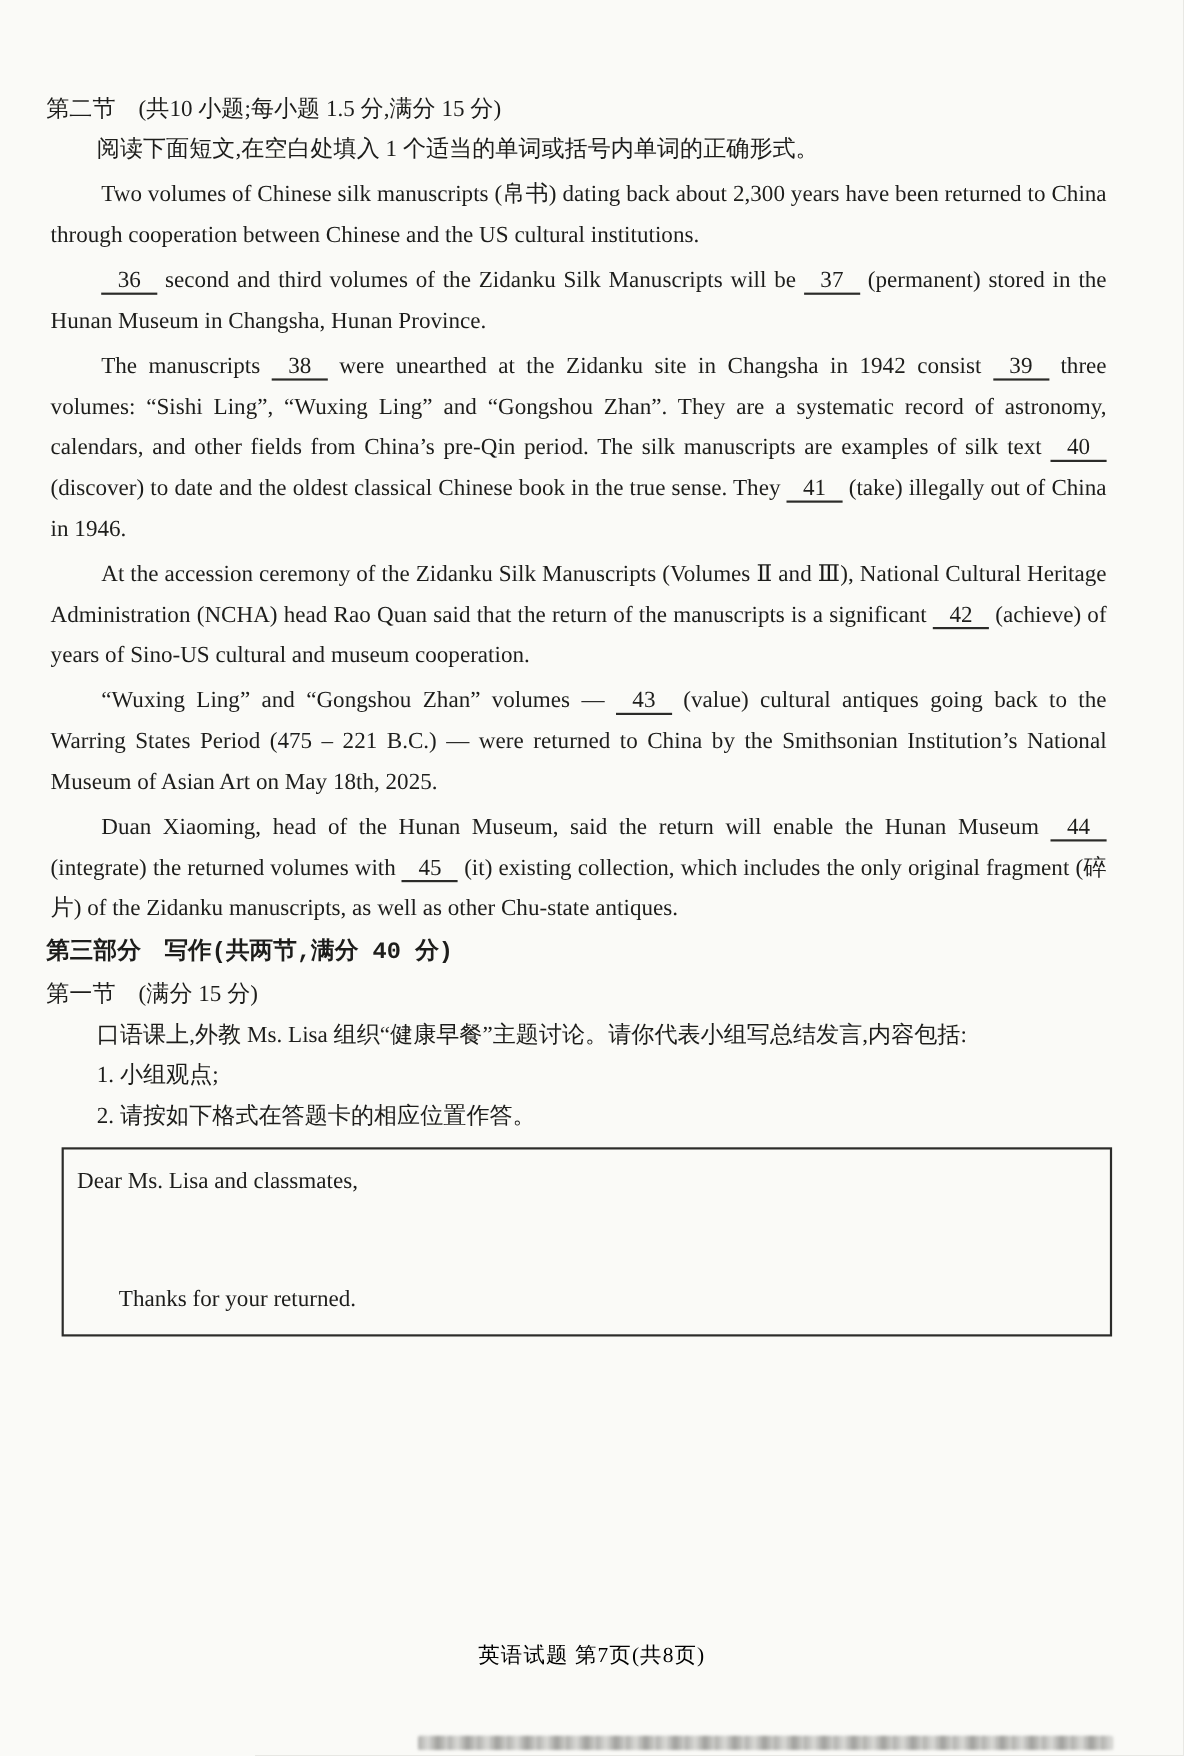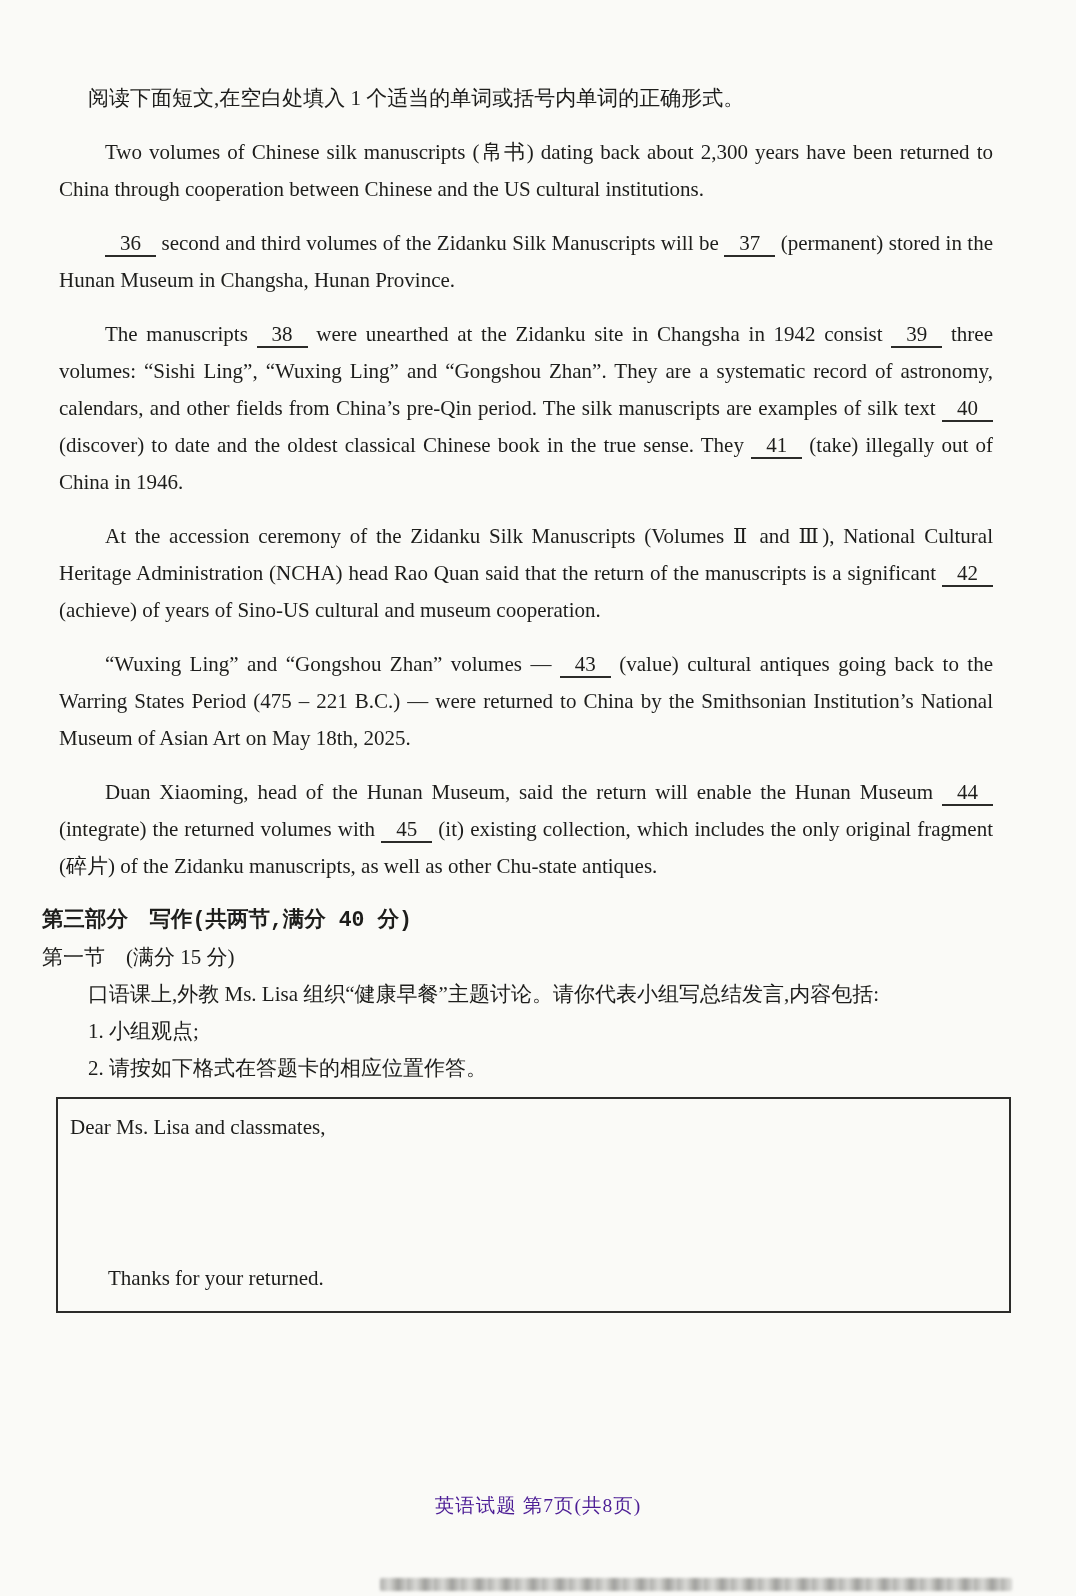--- a/index.html
+++ b/index.html
@@ -13,51 +13,51 @@
     padding: 80px 66px 0 42px;
     font-family: "Liberation Serif", "DejaVu Serif", serif;
     color: #1d1d1b;
     font-size: 21px;
     line-height: 37px;
     overflow: hidden;
   }
   .line { margin: 0; }
   .indent { text-indent: 46px; }
   .indent-sm { padding-left: 46px; }
-  .para { margin: 17px; text-align: justify; text-indent: 46px; }
+  .para { margin: 4px; text-align: justify; text-indent: 46px; }
   .blank {
     display: inline;
     padding: 0 15px;
     border-bottom: 2px solid #2b2b29;
     text-align: left;
     white-space: nowrap;
   }
   .hei {
     font-family: Liberation Mono, monospace;
     font-weight: bold;
     font-size: 21.5px;
   }
   .answer-box {
     position: relative;
     margin: 10px 0 0 14px;
     width: 955px;
-    height: 216px;
+    height: 172px;
     border: 2px solid #2c2c2a;
     box-sizing: border-box;
   }
   .salutation { position: absolute; top: 10px; left: 12px; }
   .closing { position: absolute; bottom: 14px; left: 50px; }
   .footer {
     position: absolute;
     left: 0; right: 0;
     bottom: 72px;
     text-align: center;
     font-size: 19.5px;
     letter-spacing: 1px;
-    color: #4c1d95;
+    color: #000000;
   }
   .scan-artifact {
     position: absolute;
     bottom: 5px;
     left: 380px;
     right: 64px;
     height: 13px;
     border-radius: 2px;
     background: repeating-linear-gradient(
       90deg,
@@ -67,20 +67,21 @@
       rgba(70,70,66,0.22) 27px
     );
     filter: blur(1.6px);
   }
 </style>
 </head>
 <body>
 
 <div class="page">
 
+  <div class="line">第二节　(共10 小题;每小题 1.5 分,满分 15 分)</div>
   <div class="line indent">阅读下面短文,在空白处填入 1 个适当的单词或括号内单词的正确形式。</div>
 
   <div>
       <p class="para">Two volumes of Chinese silk manuscripts (帛书) dating back about 2,300 years have been returned to China through cooperation between Chinese and the US cultural institutions.</p>
       <p class="para"><span class="blank">36</span> second and third volumes of the Zidanku Silk Manuscripts will be <span class="blank">37</span> (permanent) stored in the Hunan Museum in Changsha, Hunan Province.</p>
       <p class="para">The manuscripts <span class="blank">38</span> were unearthed at the Zidanku site in Changsha in 1942 consist <span class="blank">39</span> three volumes: “Sishi Ling”, “Wuxing Ling” and “Gongshou Zhan”. They are a systematic record of astronomy, calendars, and other fields from China’s pre-Qin period. The silk manuscripts are examples of silk text <span class="blank">40</span> (discover) to date and the oldest classical Chinese book in the true sense. They <span class="blank">41</span> (take) illegally out of China in 1946.</p>
       <p class="para">At the accession ceremony of the Zidanku Silk Manuscripts (Volumes Ⅱ and Ⅲ), National Cultural Heritage Administration (NCHA) head Rao Quan said that the return of the manuscripts is a significant <span class="blank">42</span> (achieve) of years of Sino-US cultural and museum cooperation.</p>
       <p class="para">“Wuxing Ling” and “Gongshou Zhan” volumes — <span class="blank">43</span> (value) cultural antiques going back to the Warring States Period (475 – 221 B.C.) — were returned to China by the Smithsonian Institution’s National Museum of Asian Art on May 18th, 2025.</p>
       <p class="para">Duan Xiaoming, head of the Hunan Museum, said the return will enable the Hunan Museum <span class="blank">44</span> (integrate) the returned volumes with <span class="blank">45</span> (it) existing collection, which includes the only original fragment (碎片) of the Zidanku manuscripts, as well as other Chu-state antiques.</p>
     </div>

